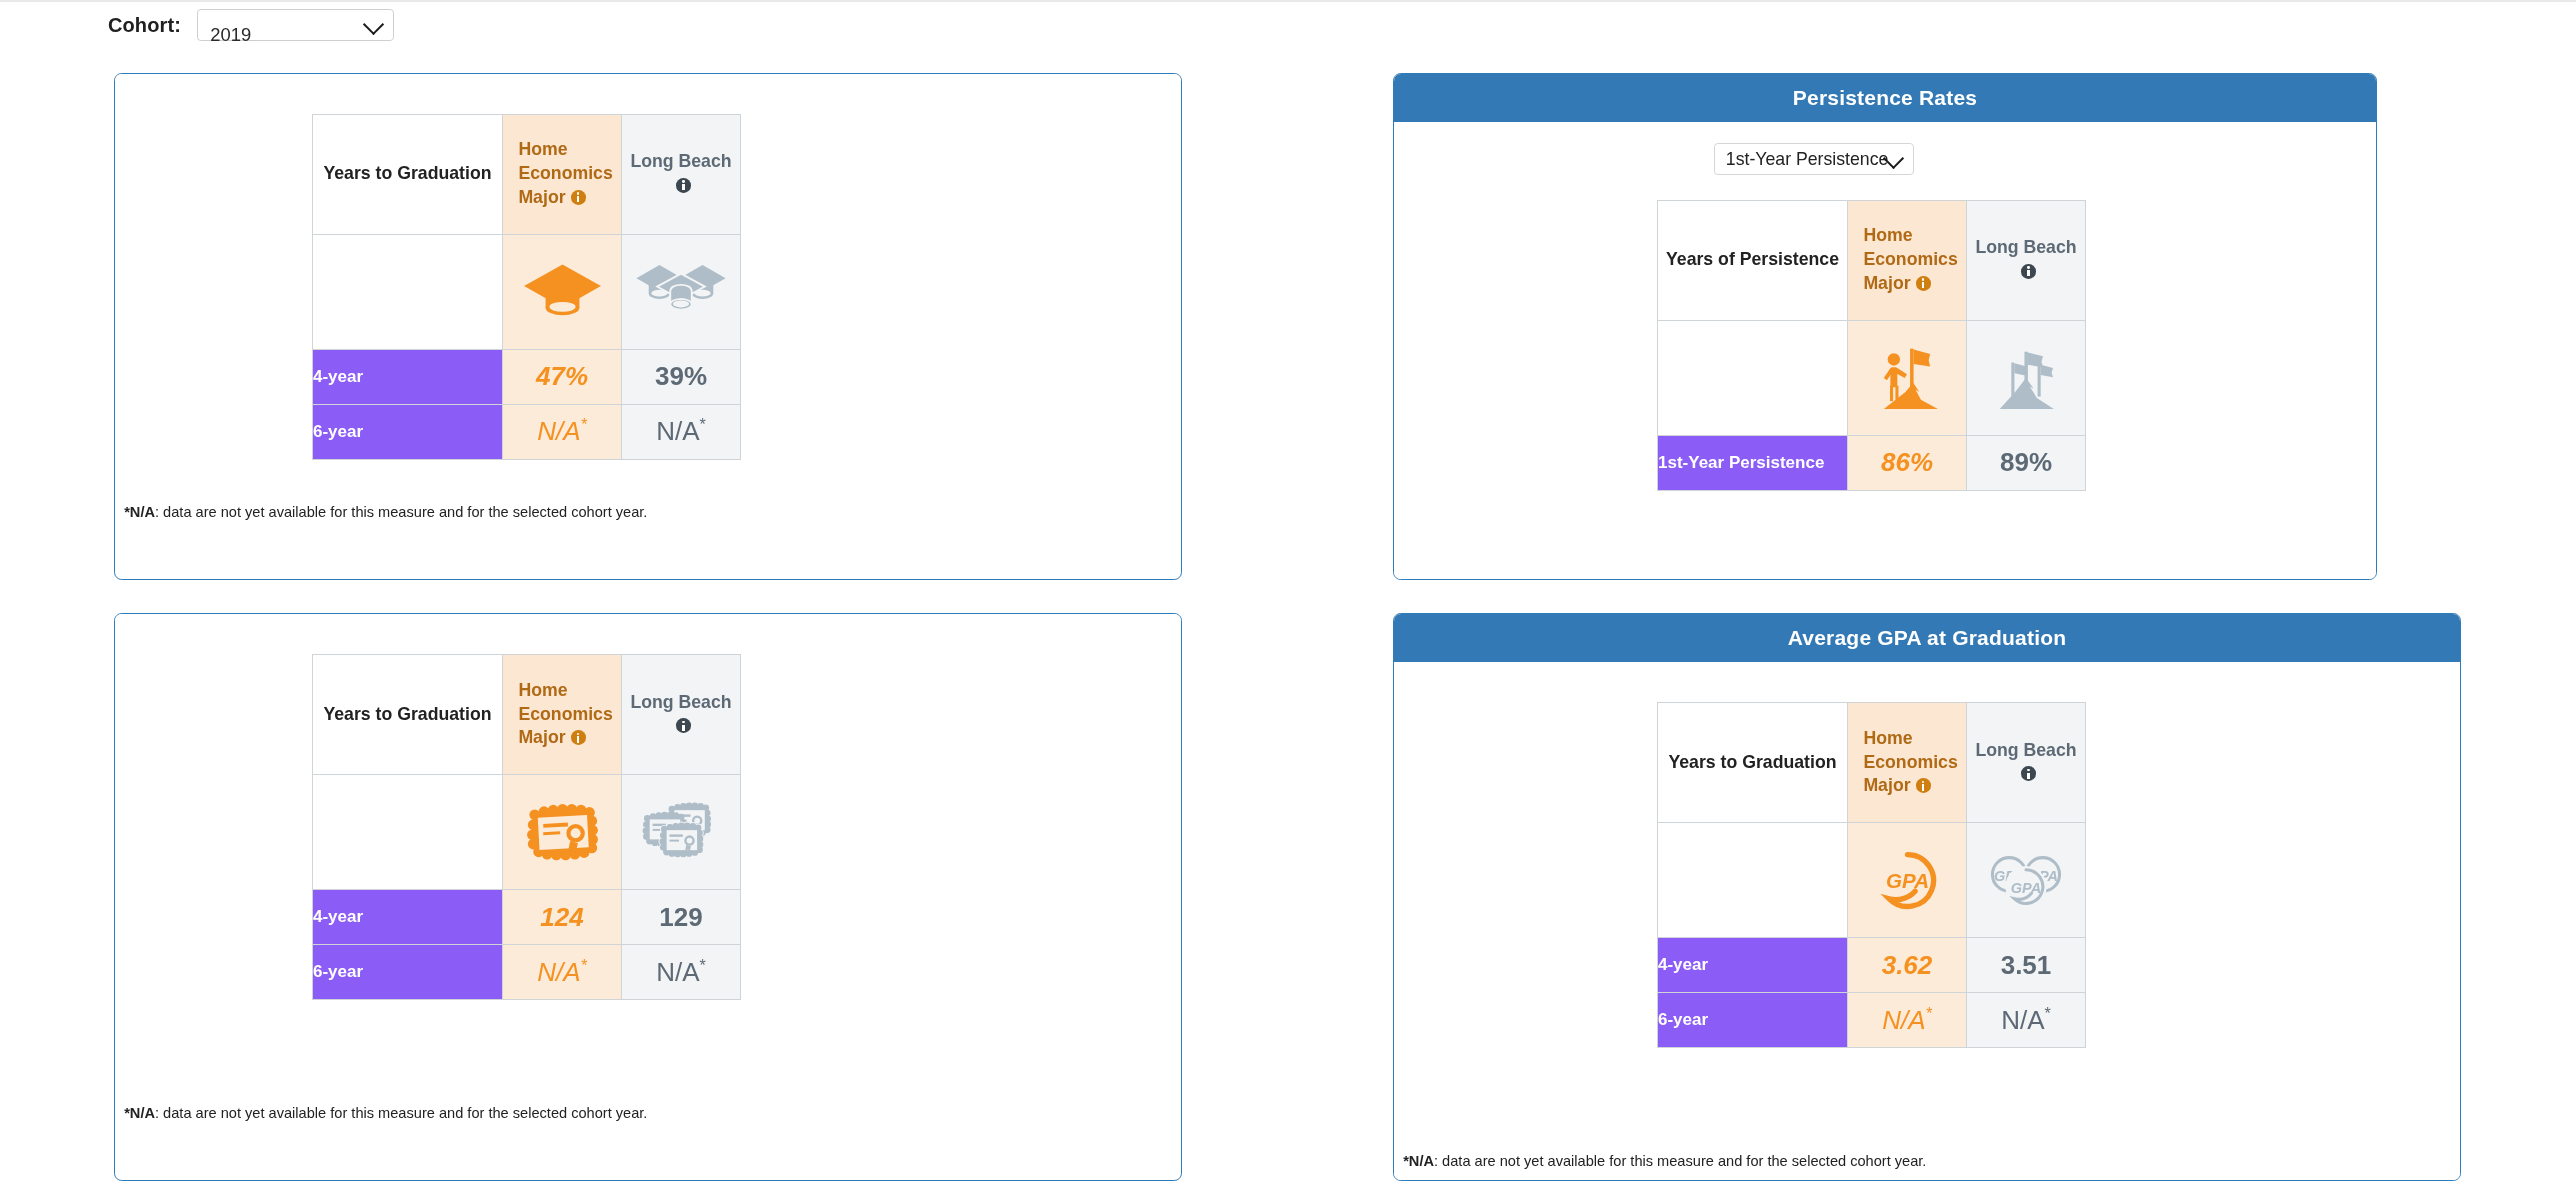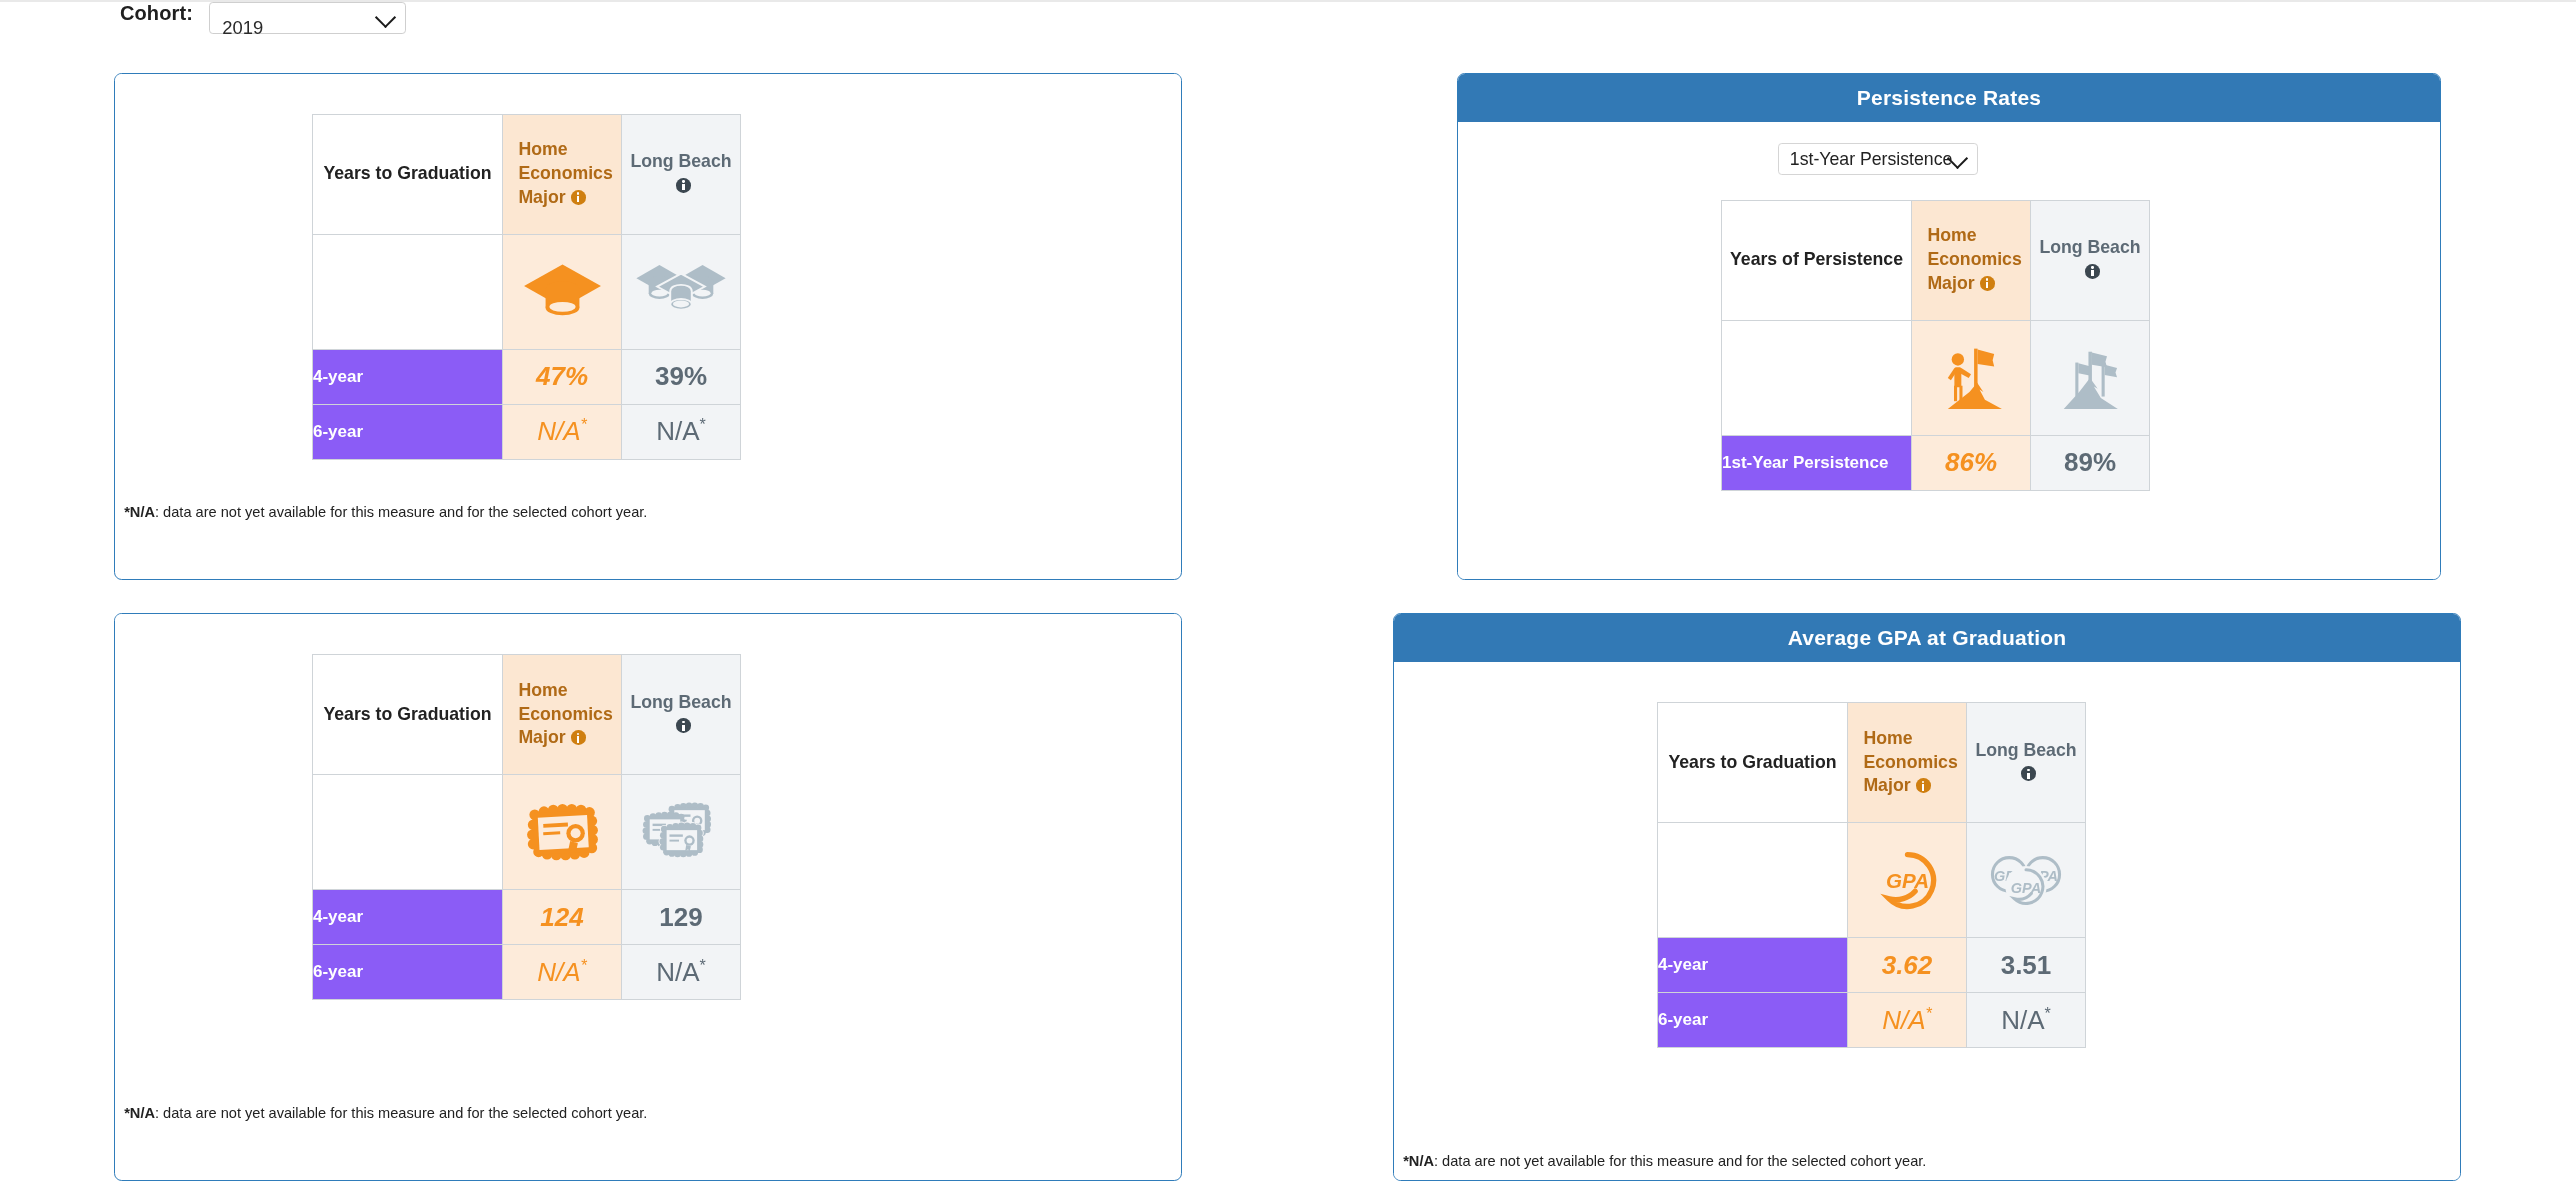--- a/index.html
+++ b/index.html
@@ -22,23 +22,23 @@
     box-sizing: border-box;
   }
 
   
   .topbar {
     position: absolute;
     left: 0; top: 0;
     width: 2576px;
     height: 48px;
     display: flex;
+    align-items: center;
     border-top: 2.3px solid #e9e9e9;
     box-sizing: border-box;
-    padding-left: 12px;
   }
   .cohort-label {
     margin-left: 108px;
     font-size: 20px;
     font-weight: bold;
     color: #202020;
     letter-spacing: 0.1px;
   }
   .cohort-select {
     margin-left: 16px;
@@ -94,21 +94,21 @@
     letter-spacing: 0.2px;
   }
   .card-body {
     position: relative;
     background: #fff;
     height: calc(100% - 48px);
   }
 
   
   #card-grad  { left: 114px;  top: 24.6px;  width: 1068px; height: 507px; }
-  #card-pers  { left: 1457px; top: 24.6px;  width: 984px; height: 507px; }
+  #card-pers  { left: 1393px; top: 24.6px;  width: 984px; height: 507px; }
   #card-units { left: 114px;  top: 565px; width: 1068px; height: 568px; }
   #card-gpa   { left: 1393px; top: 565px; width: 1068px; height: 568px; }
 
   
   .dtable {
     border-collapse: collapse;
     table-layout: fixed;
     border: 0.8px solid #b9bfc4;
     position: absolute;
   }

